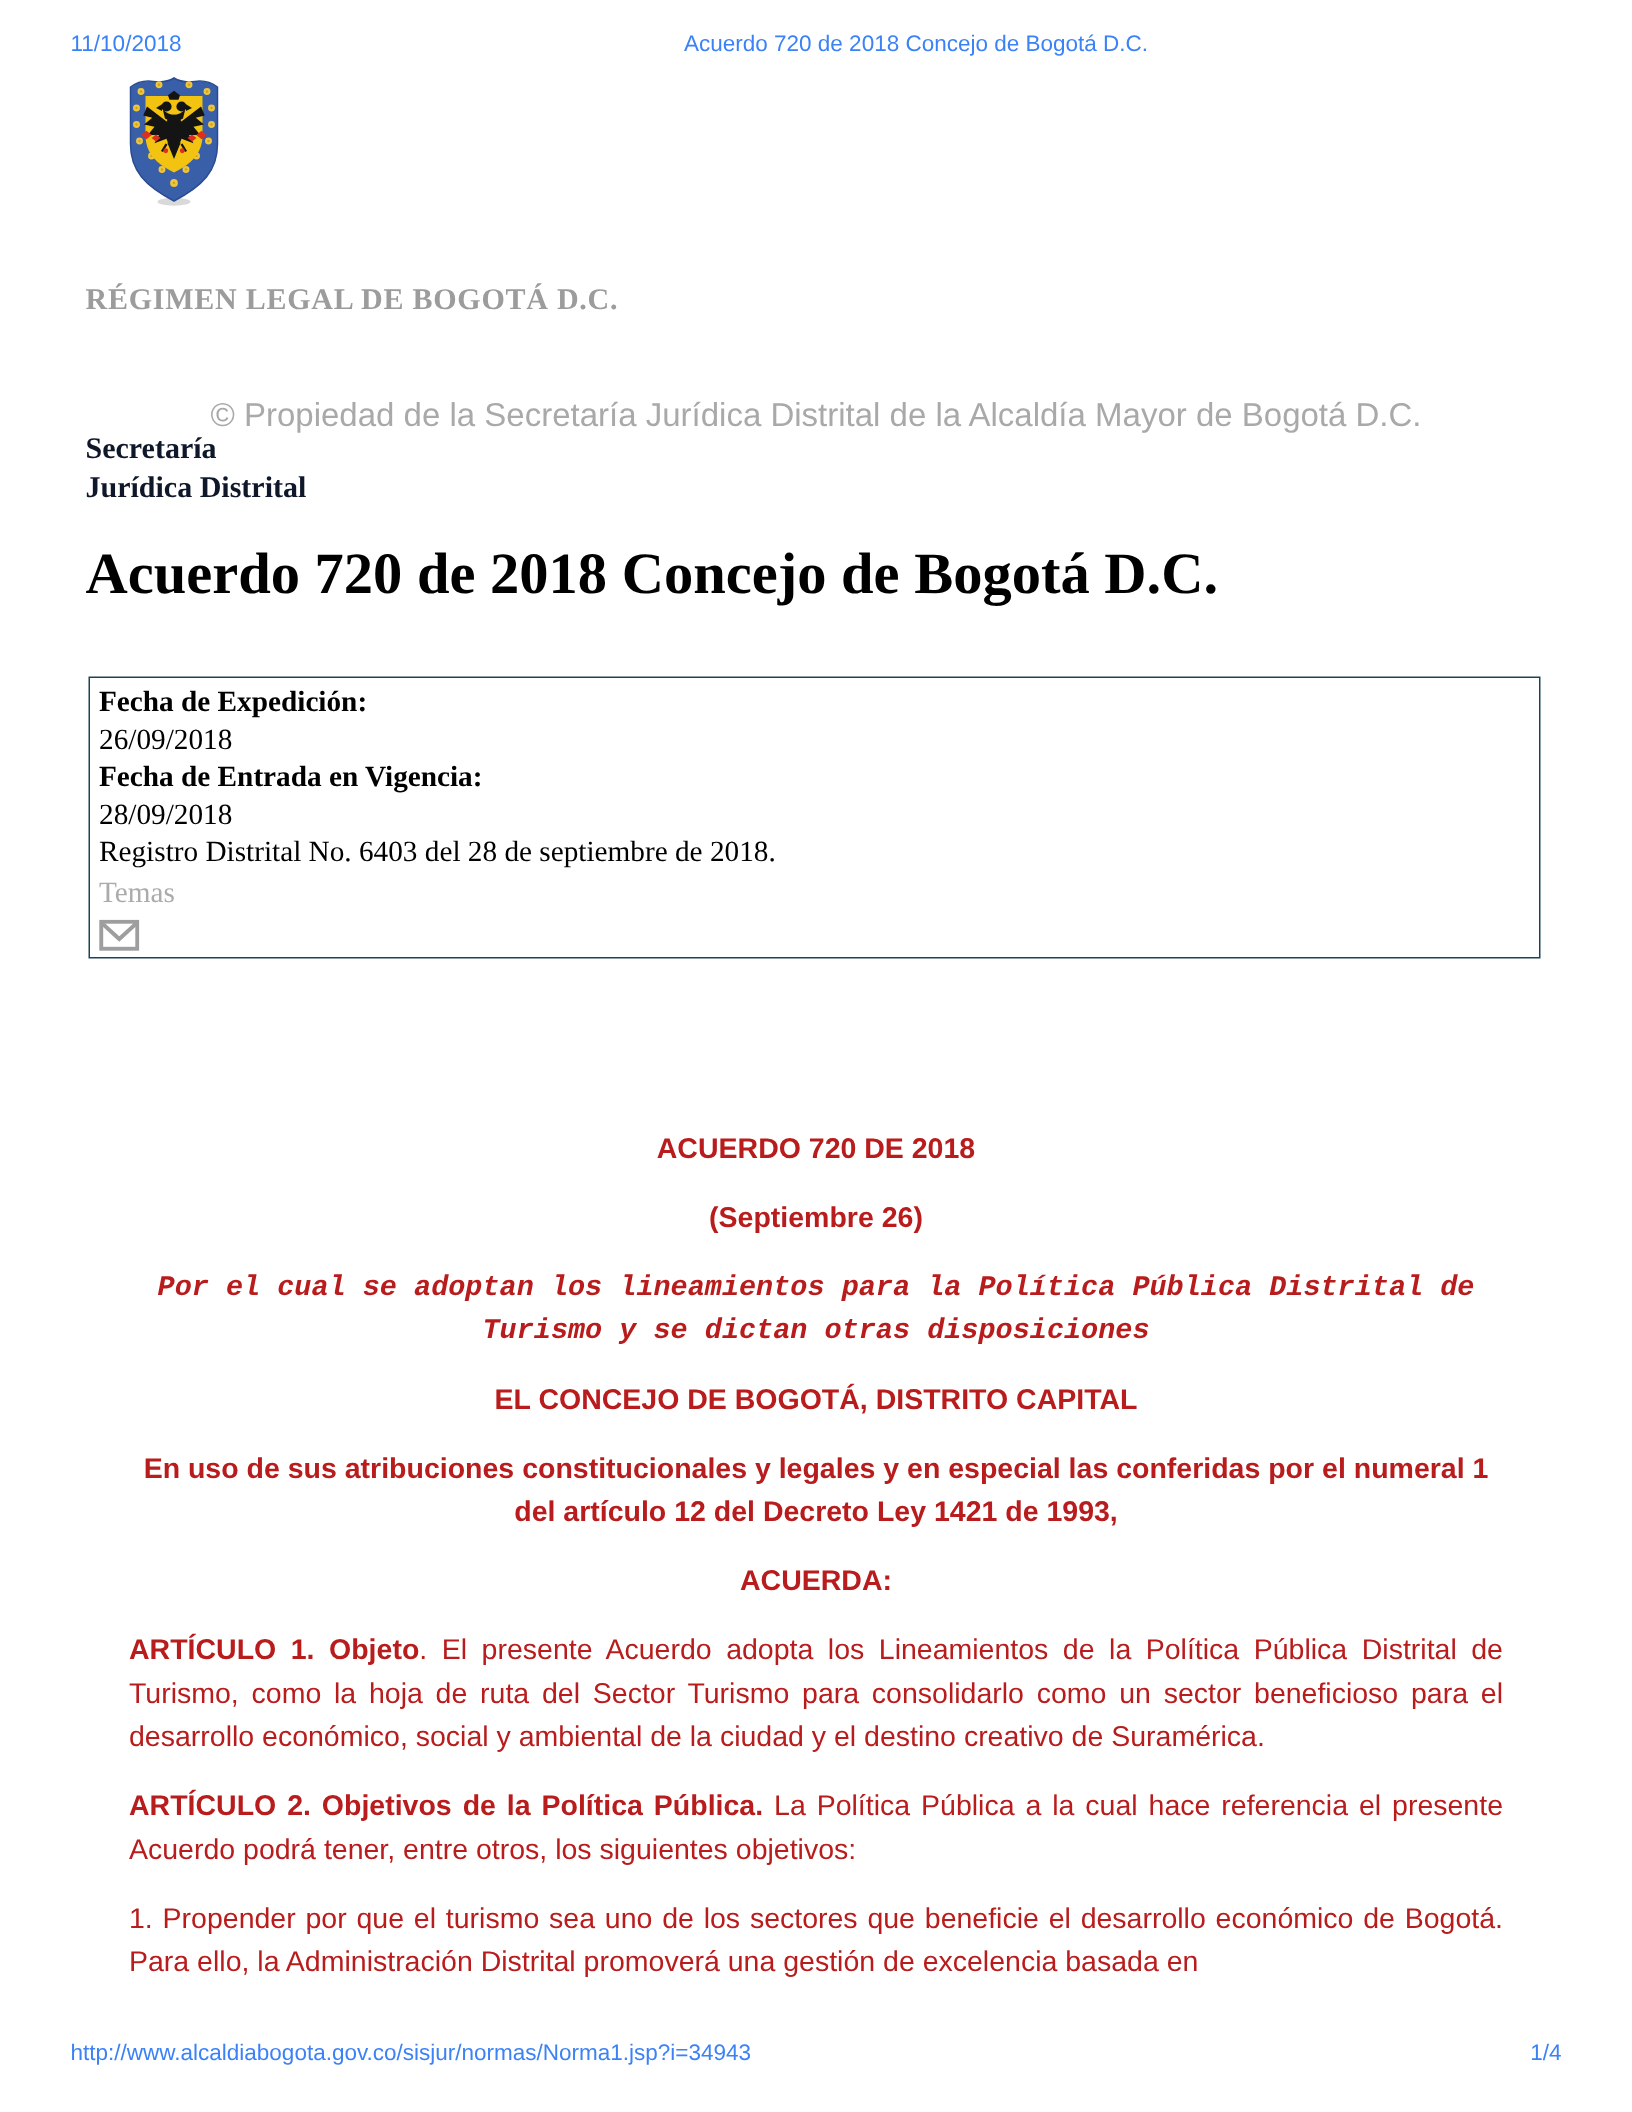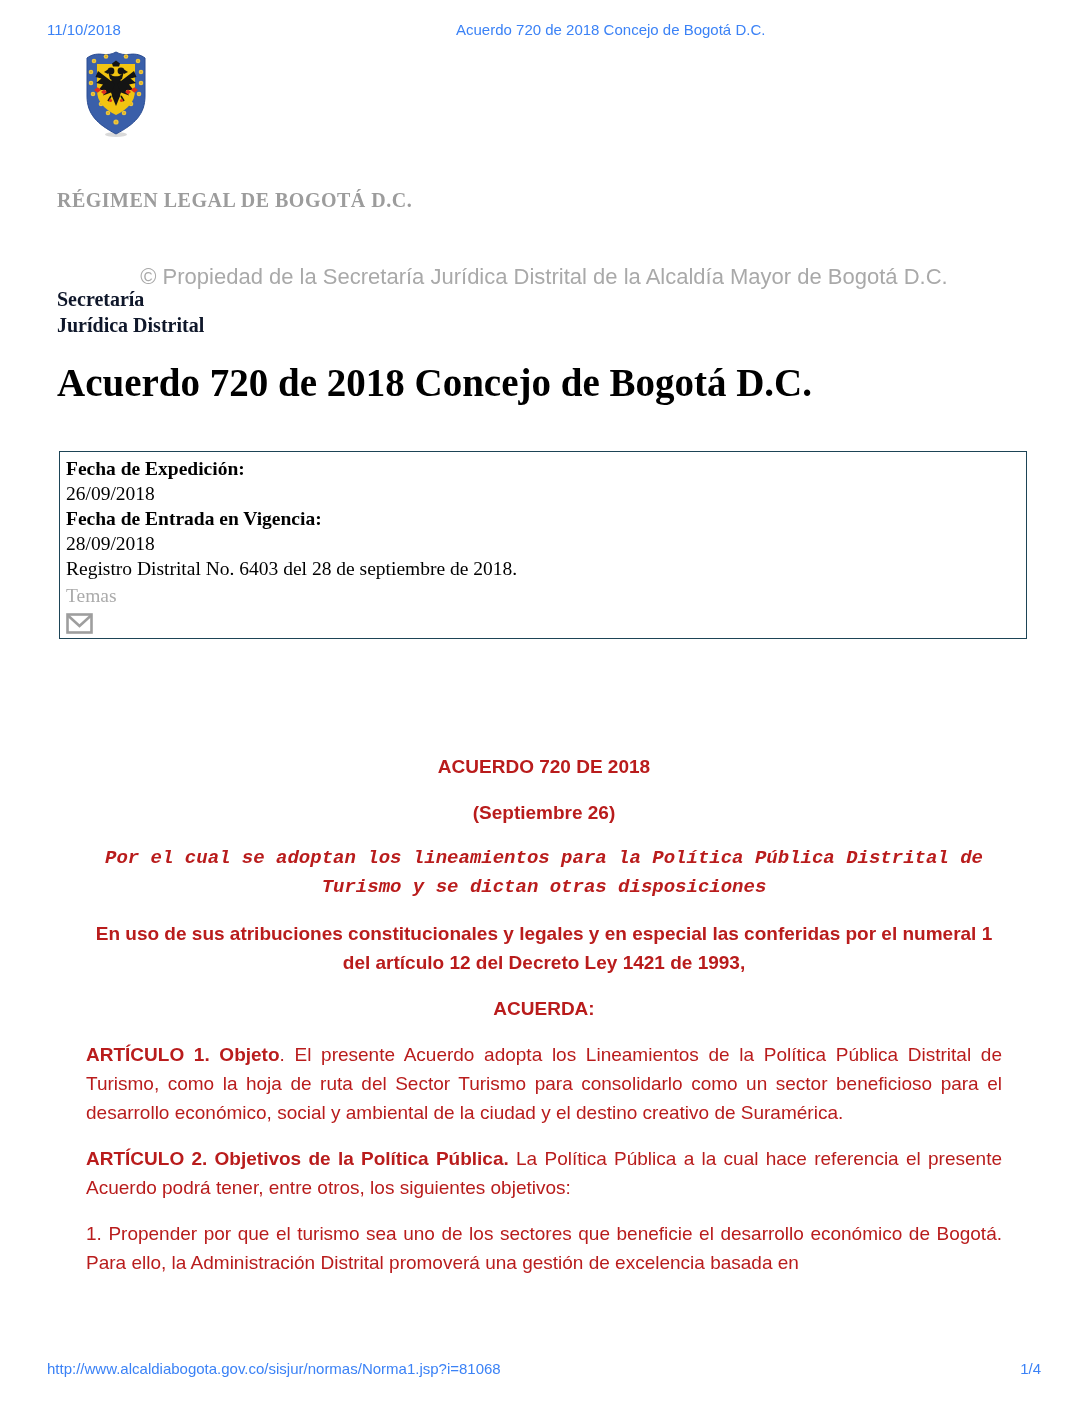--- a/index.html
+++ b/index.html
@@ -165,28 +165,29 @@
       <rect x="1.5" y="1.5" width="24" height="18" fill="#ffffff" stroke="#9e9e9e" stroke-width="2.6"></rect>
       <path d="M2,2.5 L13.5,13 L25,2.5" fill="none" stroke="#9e9e9e" stroke-width="2.6"></path>
     </svg>
   </div>
 </div>
 
 <div class="abs doc-body">
   <p class="p-center">ACUERDO 720 DE 2018</p>
   <p class="p-center">(Septiembre 26)</p>
   <p class="p-epigraph">Por el cual se adoptan los lineamientos para la Política Pública Distrital de Turismo y se dictan otras disposiciones</p>
+  <p class="p-center">EL CONCEJO DE BOGOTÁ, DISTRITO CAPITAL</p>
   <p class="p-center">En uso de sus atribuciones constitucionales y legales y en especial las conferidas por el numeral 1 del artículo 12 del Decreto Ley 1421 de 1993,</p>
   <p class="p-center">ACUERDA:</p>
 
   <p class="p-just">
     <span class="lead">ARTÍCULO 1. Objeto</span><span>. El presente Acuerdo adopta los Lineamientos de la Política Pública Distrital de Turismo, como la hoja de ruta del Sector Turismo para consolidarlo como un sector beneficioso para el desarrollo económico, social y ambiental de la ciudad y el destino creativo de Suramérica.</span>
   </p>
   <p class="p-just">
     <span class="lead">ARTÍCULO 2. Objetivos de la Política Pública.</span><span> La Política Pública a la cual hace referencia el presente Acuerdo podrá tener, entre otros, los siguientes objetivos:</span>
   </p>
   <p class="p-just">
     <span class="lead"></span><span>1. Propender por que el turismo sea uno de los sectores que beneficie el desarrollo económico de Bogotá. Para ello, la Administración Distrital promoverá una gestión de excelencia basada en</span>
   </p>
 </div>
 
-<div class="abs print-meta pf-url">http://www.alcaldiabogota.gov.co/sisjur/normas/Norma1.jsp?i=81068</div>
+<div class="abs print-meta pf-url">http://www.alcaldiabogota.gov.co/sisjur/normas/Norma1.jsp?i=34943</div>
 <div class="abs print-meta pf-page">1/4</div>
 
 </body></html>

